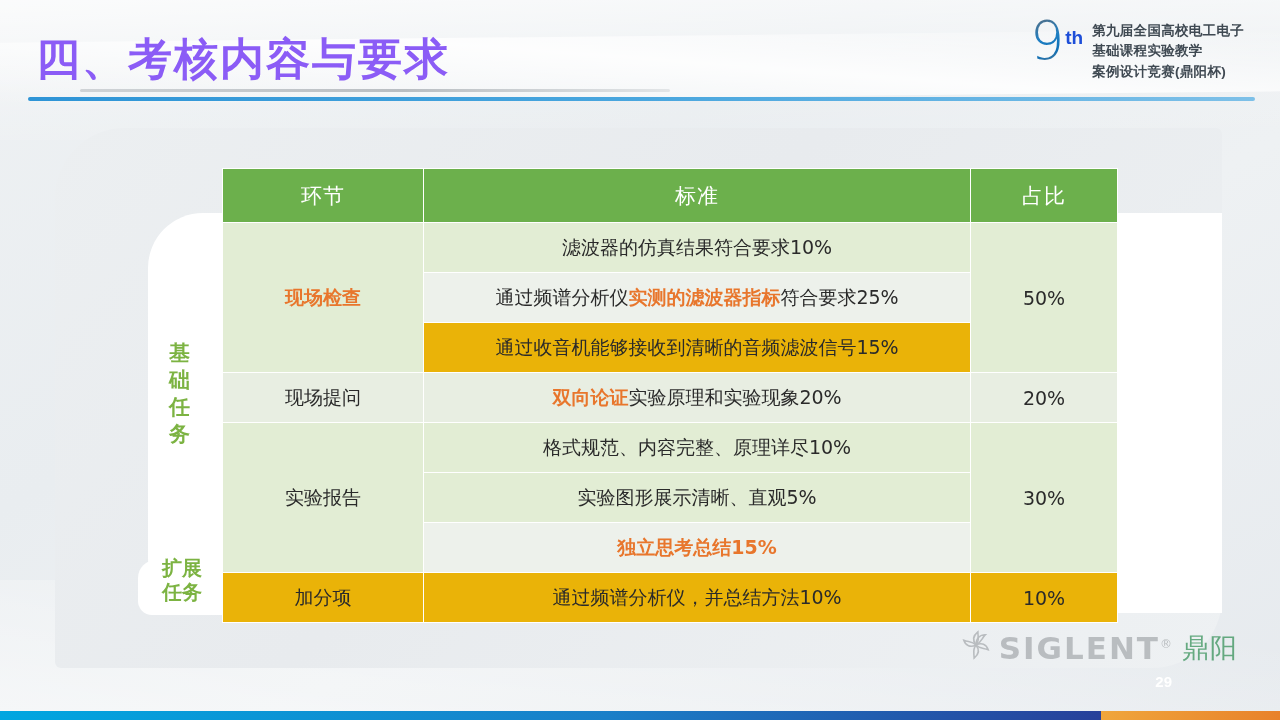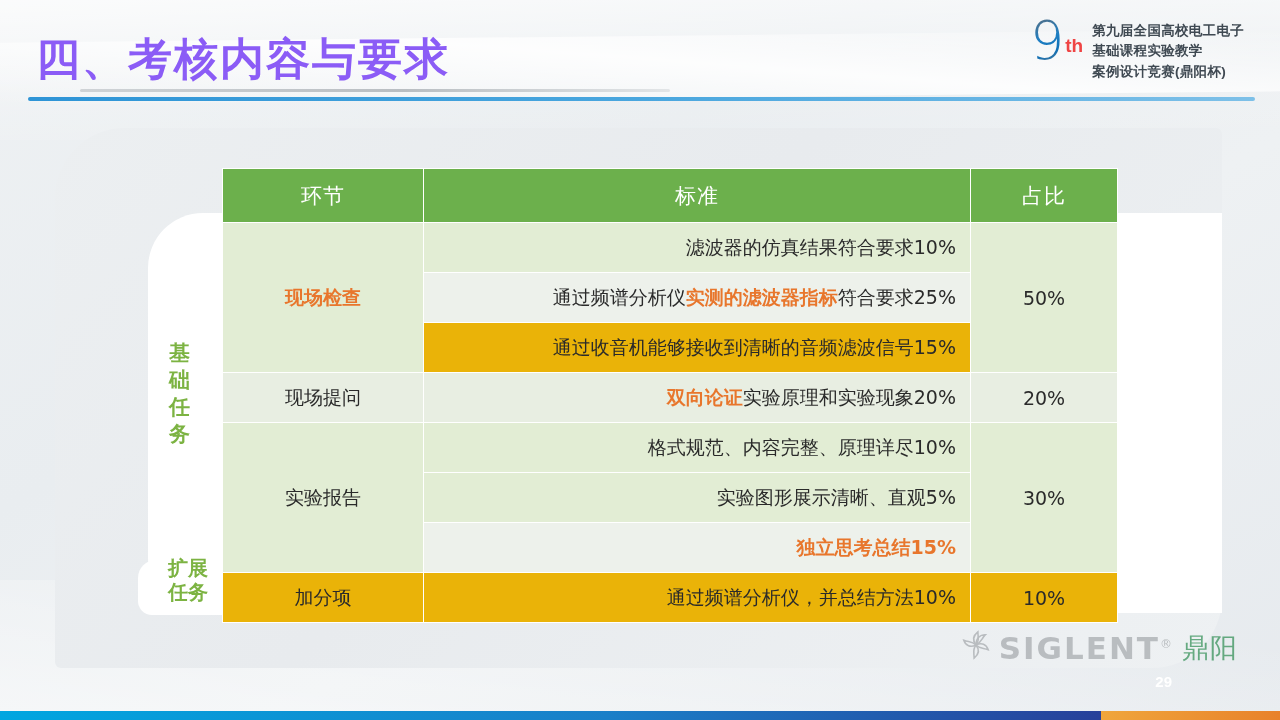--- a/index.html
+++ b/index.html
@@ -39,21 +39,21 @@
 
   
   .contest-logo{position:absolute;right:36px;top:16px;display:flex;align-items:flex-start;gap:9px;}
   .logo-mark{display:flex;align-items:flex-start;line-height:1;}
   .logo-nine{
     font-size:54px;font-weight:300;line-height:.92;
     font-family:"DejaVu Sans","Liberation Sans",sans-serif;
     background:linear-gradient(160deg,#5d6b78 0%,#1e7fc4 45%,#0f6fb5 70%,#6f7d88 100%);
     -webkit-background-clip:text;background-clip:text;color:transparent;
   }
-  .logo-th{font-size:19px;color:#ef4444;font-weight:600;margin-top:20px;margin-left:1px;}
+  .logo-th{font-size:19px;color:#1d4ed8;font-weight:600;margin-top:12px;margin-left:1px;}
   .logo-lines{display:flex;flex-direction:column;gap:3px;margin-top:6px;}
   .logo-lines span{font-size:13.5px;color:#3f4952;font-weight:bold;letter-spacing:.3px;line-height:1.28;white-space:nowrap;}
 
   
   .panel-outer{
     position:absolute;left:55px;top:128px;width:1167px;height:540px;
     background:linear-gradient(135deg,#eceff1 0%,#e8ebee 45%,#eef1f3 100%);
     border-top-left-radius:70px;border-bottom-right-radius:70px;
     border-top-right-radius:6px;border-bottom-left-radius:6px;
   }
@@ -66,42 +66,42 @@
   .panel-notch{
     position:absolute;left:138px;top:560px;width:110px;height:55px;
     background:#ffffff;border-top-left-radius:18px;border-bottom-left-radius:14px;
   }
 
   
   .side-label{position:absolute;font-weight:bold;color:#7cb342;text-align:center;
     font-family:"DejaVu Sans","Liberation Sans",sans-serif;}
   .side-basic{left:160px;top:340px;width:40px;font-size:21px;line-height:1.28;letter-spacing:1px;}
   .side-basic span{display:block;}
-  .side-ext{left:152px;top:556px;width:72px;font-size:20px;line-height:1.22;}
+  .side-ext{left:146px;top:556px;width:72px;font-size:20px;line-height:1.22;}
   .side-ext span{display:block;}
 
   
   .grade-table{
     position:absolute;left:222px;top:168px;width:895px;
     border-collapse:collapse;table-layout:fixed;
     font-family:"DejaVu Sans","Liberation Sans",sans-serif;
   }
   .grade-table col.c-stage{width:201px;}
   .grade-table col.c-std{width:547px;}
   .grade-table col.c-pct{width:147px;}
   .grade-table th{
     background:#6cb04c;color:#ffffff;font-size:21px;font-weight:normal;
     height:51px;border:1px solid #ffffff;letter-spacing:1px;
   }
   .grade-table td{
     border:1px solid #ffffff;font-size:19px;color:#2a2a2a;height:49px;
     padding:0 14px;vertical-align:middle;
   }
   td.stage,td.pct{text-align:center;padding:0 6px;}
-  td.std{text-align:right;}
+  td.std{text-align:center;}
   .bg-a{background:#e2edd4;}
   .bg-b{background:#edf1eb;}
   .bg-c{background:#eab308;}
   .bg-d{background:#e8eee2;}
   .hl{color:#e8762c;font-weight:bold;}
   .stage-hl{color:#e8762c;font-weight:bold;}
 
   
   .siglent{position:absolute;right:42px;bottom:54px;display:flex;gap:8px;opacity:.62;}
   .sig-swirl{width:30px;height:30px;}

